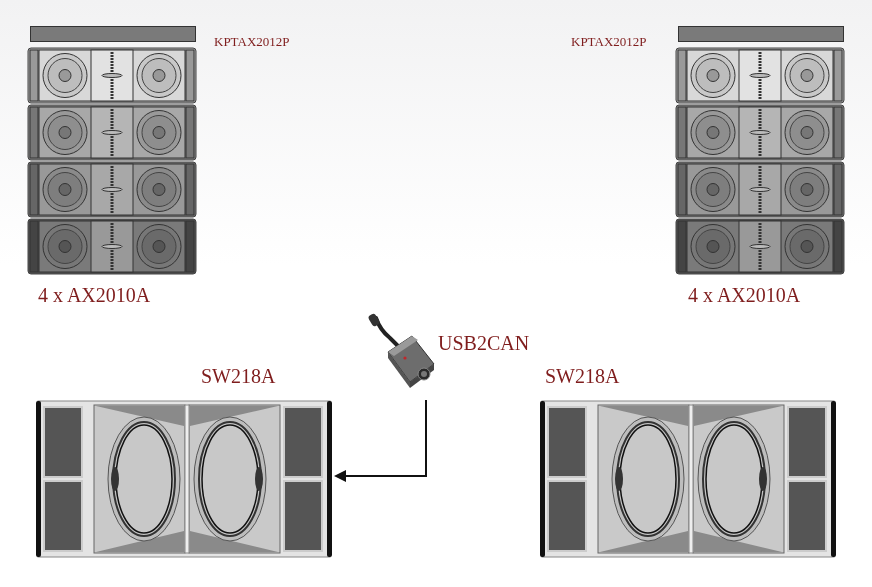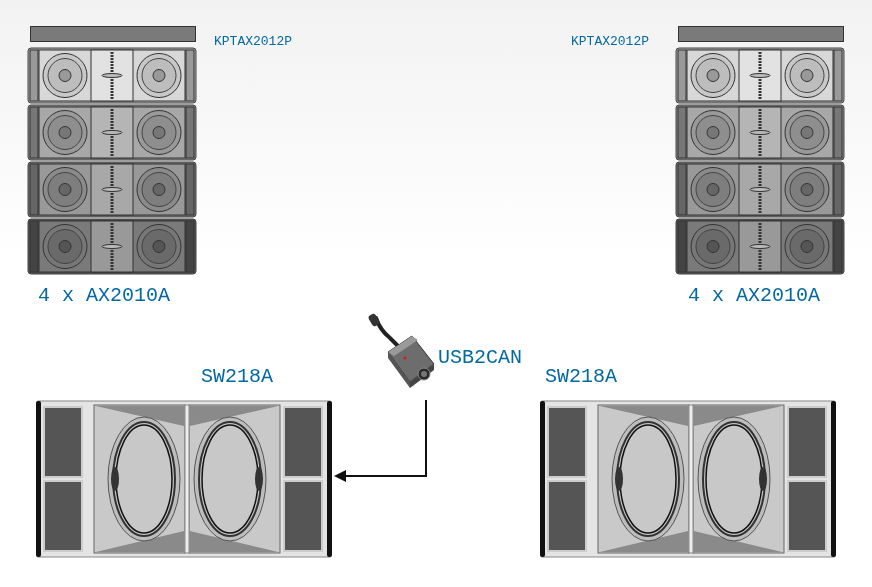--- a/index.html
+++ b/index.html
@@ -1,21 +1,21 @@
 <!DOCTYPE html>
 <html><head>
 <meta charset="utf-8">
 <style>
   html, body { margin: 0; padding: 0; }
   body {
     width: 872px; height: 587px; position: relative; overflow: hidden;
     background: linear-gradient(180deg, #f2f2f3 0%, #ffffff 45%, #ffffff 100%);
     font-family: "Liberation Sans", sans-serif;
   }
-  .label { position: absolute; color: #0369a1; font-family: Liberation Mono, monospace; white-space: nowrap; }
+  .label { position: absolute; color: #7f1d1d; font-family: Liberation Serif, serif; white-space: nowrap; }
   .lbl-frame { font-size: 13px; }
   .lbl-big { font-size: 20px; }
   svg { position: absolute; overflow: visible; }
 </style>
 </head>
 <body>
 
 <div>
   <svg width="172" height="18" style="left:30px;top:26px;">
     <rect x="0.5" y="0.5" width="165" height="15" fill="#7a7a7a" stroke="#333" stroke-width="1"></rect>
@@ -163,21 +163,21 @@
     <rect x="2" y="2" width="8" height="12" rx="3" fill="#333" transform="rotate(-30 6 8)"></rect>
 
     <polygon points="20,40 44,24 66,52 42,70" fill="#6d6d6d" stroke="#333" stroke-width="1"></polygon>
     <polygon points="20,40 44,24 50,28 26,44" fill="#9a9a9a"></polygon>
     <polygon points="42,70 66,52 66,58 42,76" fill="#444"></polygon>
     <polygon points="20,40 42,70 42,76 20,46" fill="#555"></polygon>
     <circle cx="37" cy="46" r="1.6" fill="#c0262a"></circle>
     <circle cx="56" cy="62" r="6" fill="#2a2a2a" stroke="#888" stroke-width="1"></circle>
     <circle cx="56" cy="62" r="3" fill="#777"></circle>
   </svg>
-  <span class="label lbl-big" style="left:438px;top:346px;">USB2CAN</span>
+  <span class="label lbl-big" style="left:438px;top:332px;">USB2CAN</span>
 </div>
 
 <svg width="100" height="90" style="left:330px;top:398px;">
   <polyline points="96,2 96,78 14,78" fill="none" stroke="#111" stroke-width="2"></polyline>
   <polygon points="4,78 16,72 16,84" fill="#111"></polygon>
 </svg>
 
 <div>
   <span class="label lbl-big" style="left:201px;top:365px;">SW218A</span>
   <svg class="sub" width="300" height="160" style="left:36px;top:401px;">

